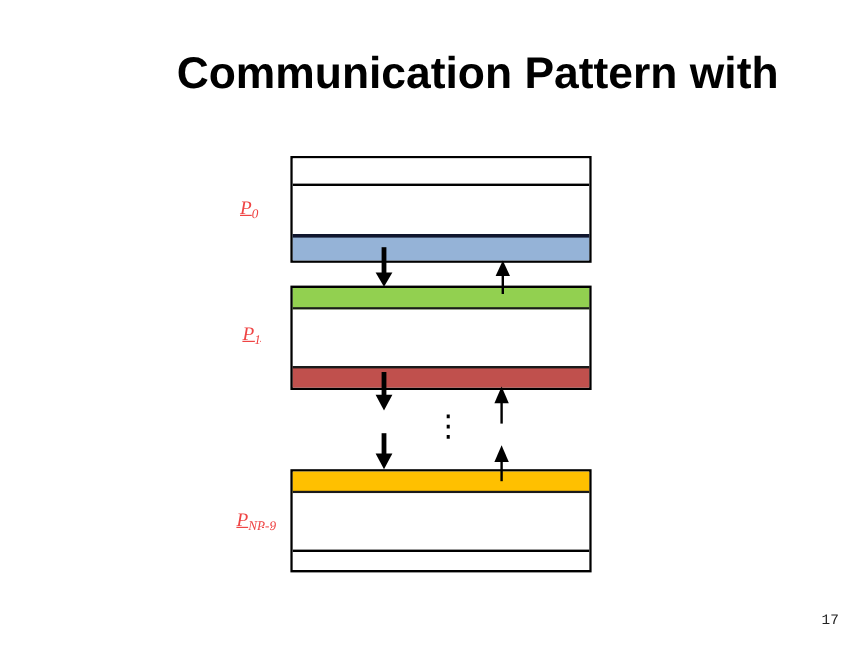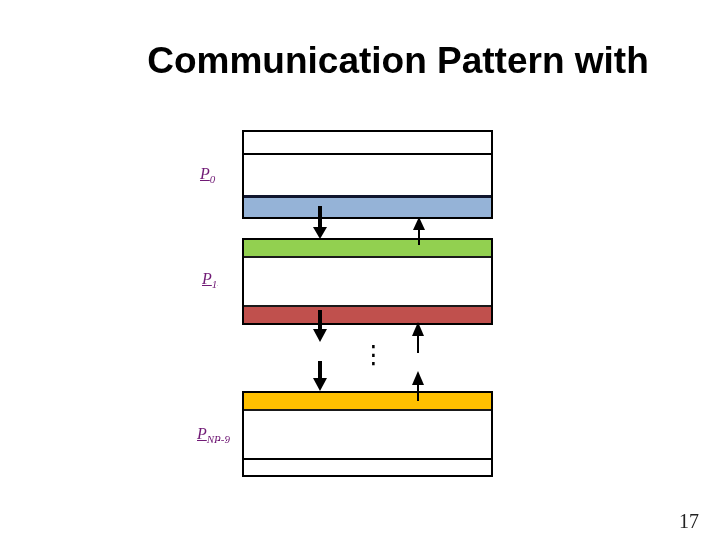--- a/index.html
+++ b/index.html
@@ -33,43 +33,43 @@
   .band{box-sizing:border-box;}
   .band-blue{height:22px;border-top:3px solid #10162e;}
   .band-green{height:18px;border-bottom:2px solid #1a1a1a;}
   .band-red{height:18px;border-top:2px solid #1a1a1a;}
   .band-orange{height:18px;border-bottom:2px solid #1a1a1a;}
 
   
   .plabel{
     position:absolute;
     font-family:"Liberation Serif",serif;font-style:italic;
-    font-size:16px;color:#701a75;white-space:nowrap;text-decoration:underline;
+    font-size:16px;color:#ef4444;white-space:nowrap;text-decoration:underline;
   }
   .plabel sub{
     font-size:11px;font-style:italic;line-height:0;
     vertical-align:-4px;letter-spacing:0;
   }
   .plabel-p0{left:200px;top:165px;}
   .plabel-p1{left:202px;top:270px;}
   .plabel-pnp{left:197px;top:425px;}
 
   
   .arrows{position:absolute;left:0;top:0;width:720px;height:540px;pointer-events:none;}
 
   .vdots{
     position:absolute;left:361px;top:341px;
     font-family:"DejaVu Sans",sans-serif;
     font-size:25px;line-height:28px;color:#000;
   }
 
   .pagenum{
     position:absolute;top:510px;right:21px;
-    font-family:Liberation Serif, serif;
-    font-size:20px;color:#222;
+    font-family:Liberation Mono, monospace;
+    font-size:12px;color:#222;
   }
 </style>
 </head>
 <body>
 
 <div class="slide">
 
   <h1 class="title">
     <span class="tline">Communication Pattern with</span>
   </h1>

